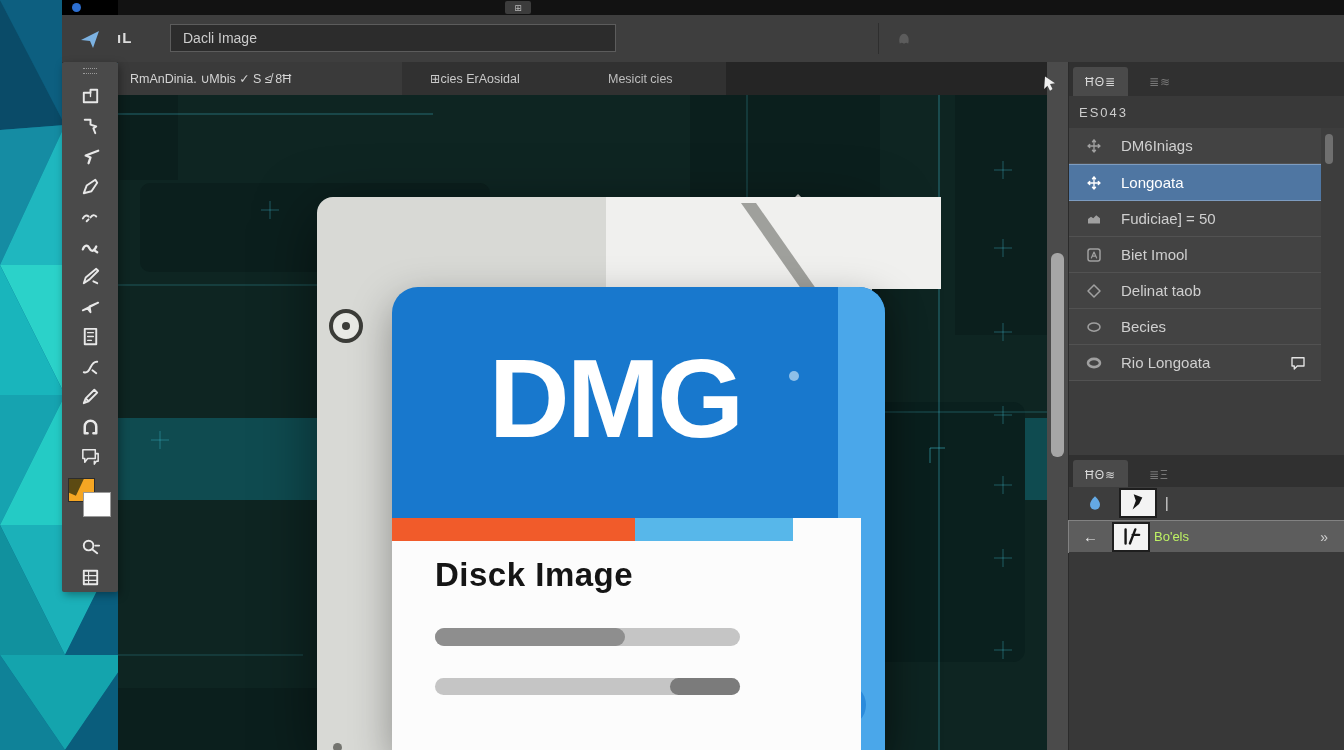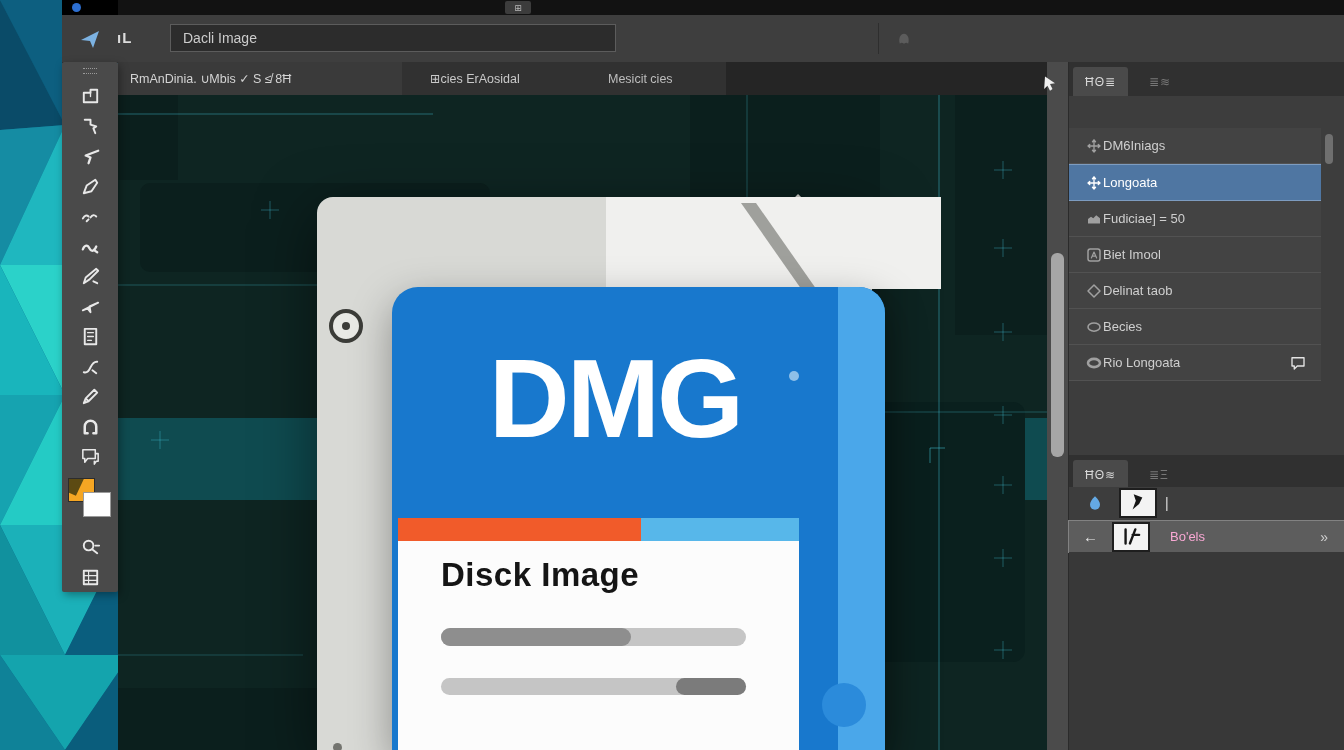--- a/index.html
+++ b/index.html
@@ -82,21 +82,21 @@
   
   #dmglabel{position:absolute;left:274px;top:192px;width:493px;height:463px;background:var(--label_blue,#1878cd);
             border-radius:26px 26px 0 0;box-shadow:0 14px 40px rgba(0,0,0,.35)}
   #dmgedge{position:absolute;left:446px;top:0;width:47px;height:463px;background:var(--label_edge_blue,#4aa7ea);border-radius:0 26px 0 0}
   #dmgtext{position:absolute;left:0;top:36px;width:446px;height:150px;display:flex;align-items:center;justify-content:center;
            color:#ffffff;font-size:112px;font-weight:bold;letter-spacing:-3px}
   #dmgdot{position:absolute;left:397px;top:84px;width:10px;height:10px;border-radius:50%;background:#8fc0e8}
   #bluecircle{position:absolute;left:430px;top:396px;width:44px;height:44px;border-radius:50%;background:#2b8bdb}
 
   
-  #card{position:absolute;left:6px;top:231px;width:401px;height:232px;background:#fcfcfc}
+  #card{position:absolute;left:0;top:231px;width:469px;height:232px;background:#fcfcfc}
   #stripeL{position:absolute;left:0;top:0;width:243px;height:23px;background:var(--stripe_orange,#f15b2a)}
   #stripeR{position:absolute;left:243px;top:0;width:158px;height:23px;background:var(--stripe_blue,#57b7ea)}
   #cardtitle{position:absolute;left:43px;top:38px;font-size:33px;font-weight:bold;color:#151515;letter-spacing:.5px}
   .bar{position:absolute;left:43px;width:305px;height:18px;border-radius:9px;background:var(--progress_light,#c5c5c5)}
   #bar1{top:110px}
   #bar1 .fill{position:absolute;left:0;top:0;width:190px;height:18px;border-radius:9px;background:var(--progress_dark,#8e8e8e)}
   #bar2{top:160px;height:17px}
   #bar2 .fill{position:absolute;right:0;top:0;width:70px;height:17px;border-radius:9px;background:#7b7b7b}
 
   
@@ -110,33 +110,33 @@
   .ptab-active{position:absolute;left:4px;top:5px;height:29px;padding:0 12px;background:#4a4a4a;border-radius:3px 3px 0 0;
                display:flex;align-items:center;font-size:12px;color:#d6d6d6;letter-spacing:1px}
   .ptab-inactive{position:absolute;left:70px;top:5px;height:29px;padding:0 10px;display:flex;align-items:center;
                  font-size:12px;color:#787878;letter-spacing:1px}
   .padd{position:absolute;right:12px;top:4px;width:24px;height:26px;color:#cfcfcf;font-size:21px;display:flex;align-items:center;justify-content:center}
   #grouprow{position:absolute;left:0;top:34px;width:276px;height:32px;background:#393939;display:flex;align-items:center;
             padding-left:10px;box-sizing:border-box;font-size:13px;color:#cdcdcd;letter-spacing:2px}
   #itemlist{position:absolute;left:0;top:66px;width:252px}
   .row{position:relative;height:35px;background:#434343;border-bottom:1px solid #525252;display:flex;align-items:center}
   .row .licon{width:18px;height:18px;color:#a0a0a0;margin-left:16px;flex:none}
-  .row .llabel{font-size:13px;color:#cfcfcf;white-space:nowrap}
+  .row .llabel{margin-left:18px;font-size:15px;color:#cfcfcf;white-space:nowrap}
   .row .trail{position:absolute;right:14px;width:18px;height:18px;color:#e4e4e4}
   .row.selected{background:var(--selection_blue,#4f76a2);border-top:1px solid #7d9cc0;border-bottom:1px solid #7d9cc0}
   .row.selected .licon,.row.selected .llabel{color:#ffffff}
   #listthumb{position:absolute;left:256px;top:72px;width:8px;height:30px;background:#6f6f6f;border-radius:4px}
   #lheader{top:393px}
   #rowA{position:absolute;left:0;top:425px;width:276px;height:31px;background:#3d3d3d;display:flex;align-items:center}
   #rowA .eicon{width:20px;height:20px;color:#64a9e4;margin-left:16px}
   .thumb{width:34px;height:26px;background:#f3f3f3;border:2px solid #1e1e1e;margin-left:14px;color:#161616;flex:none}
   #rowA .cursor{margin-left:8px;color:#dddddd;font-size:14px}
   #rowB{position:absolute;left:0;top:459px;width:276px;height:31px;background:#5d5d5d;outline:1px solid #828282;display:flex;align-items:center}
   #rowB .back{margin-left:14px;color:#e9e9e9;font-size:15px}
-  #rowB .blabel{margin-left:20px;font-size:13px;color:#f9a8d4}
+  #rowB .blabel{margin-left:4px;font-size:13px;color:#bef264}
   #rowB .chev{position:absolute;right:16px;color:#cfcfcf;font-size:14px;letter-spacing:1px}
   #rpanelrest{position:absolute;left:0;top:490px;width:276px;height:198px;background:#383838}
 </style>
 </head>
 <body>
 
 <div id="root">
 
   <svg id="wallpaper" class="abs" viewBox="0 0 130 750">
     <rect width="130" height="750" fill="#0c6e8d"></rect>
@@ -416,20 +416,21 @@
         <path d="M6 3l12 8-6 1 3 6-3 2-3-6-4 4z" fill="currentColor" stroke="none"></path>
       </svg>
     </span>
 
   <div id="rpanel" class="abs">
     <div class="ptabs" style="top:0">
       <div class="ptab-active">ĦΘ≣</div>
       <div class="ptab-inactive">≣≋</div>
       <div class="padd">+</div>
     </div>
+    <div id="grouprow">ES043</div>
     <div id="itemlist">
 
     <div class="row">
           <span class="licon icon">
             <svg viewBox="0 0 24 24" fill="none" stroke="currentColor" stroke-width="2" stroke-linecap="round" stroke-linejoin="round">
               <path d="M12 4v16M4 12h16M12 4l-2 2.3M12 4l2 2.3M12 20l-2-2.3M12 20l2-2.3M4 12l2.3-2M4 12l2.3 2M20 12l-2.3-2M20 12l-2.3 2" stroke-width="1.8"></path>
             </svg>
           </span>
           <span class="llabel">DM6Iniags</span>
           <span class="trail icon"></span>

